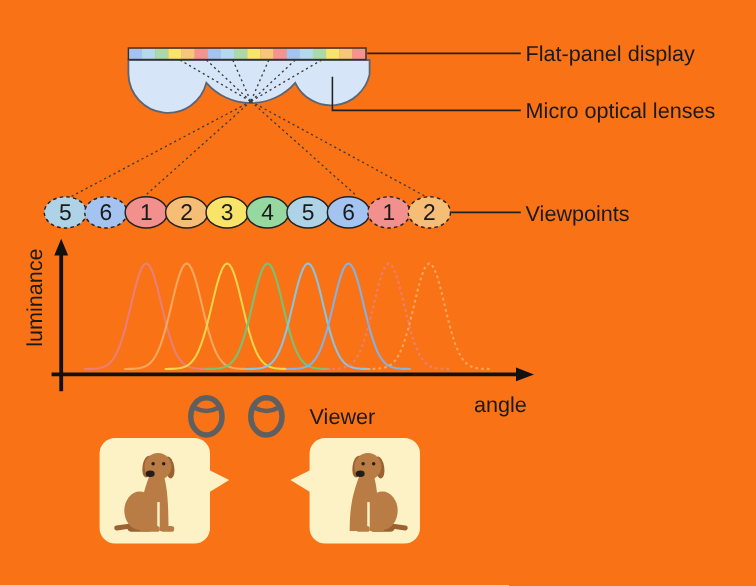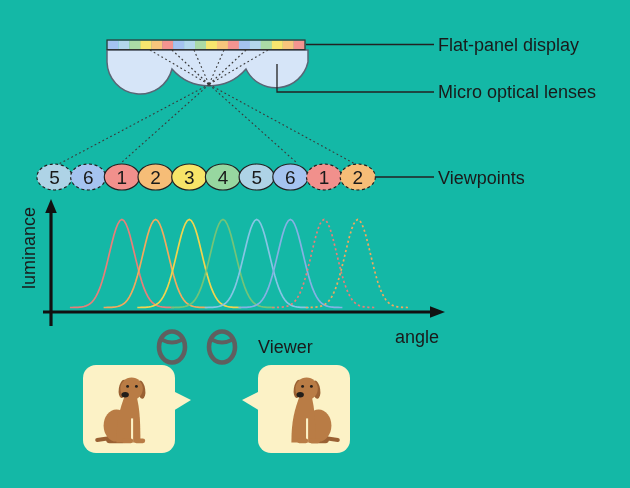--- a/index.html
+++ b/index.html
@@ -1,16 +1,16 @@
 <!DOCTYPE html>
 <html><head>
 <meta charset="utf-8">
 <style>
   html,body{margin:0;padding:0;background:#ffffff;}
-  #stage{position:relative;width:630px;height:488px;background:#14b8a6;overflow:hidden;
+  #stage{position:relative;width:630px;height:488px;background:#f97316;overflow:hidden;
          font-family:"Liberation Sans", sans-serif;}
   svg{position:absolute;left:0;top:0;}
   text{fill:#1a1a1a;}
   .lbl{font-size:18px;}
   .axis-lbl{font-size:18px;}
   .vp-num{font-size:19px;}
 </style>
 </head>
 <body>
 

